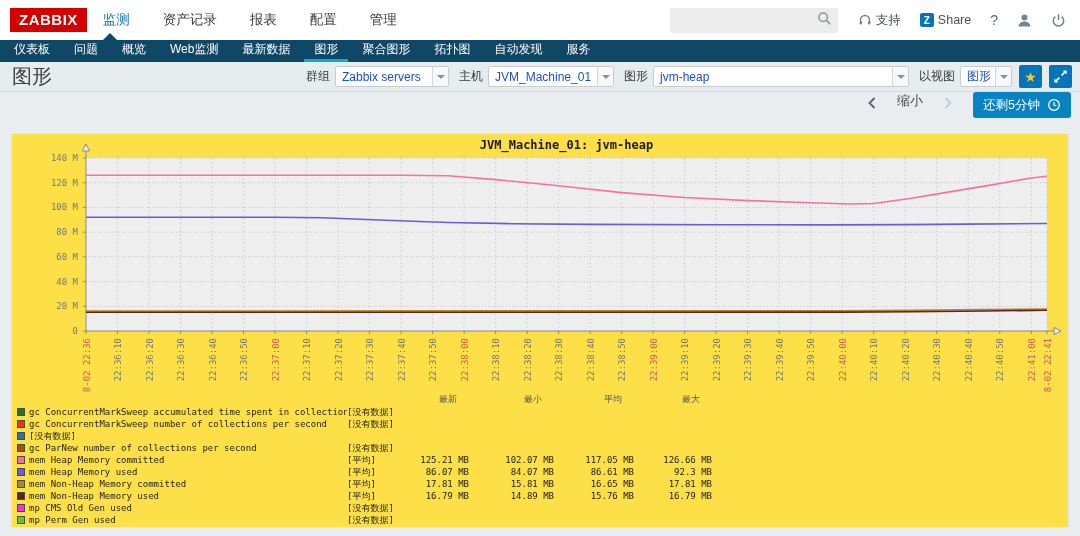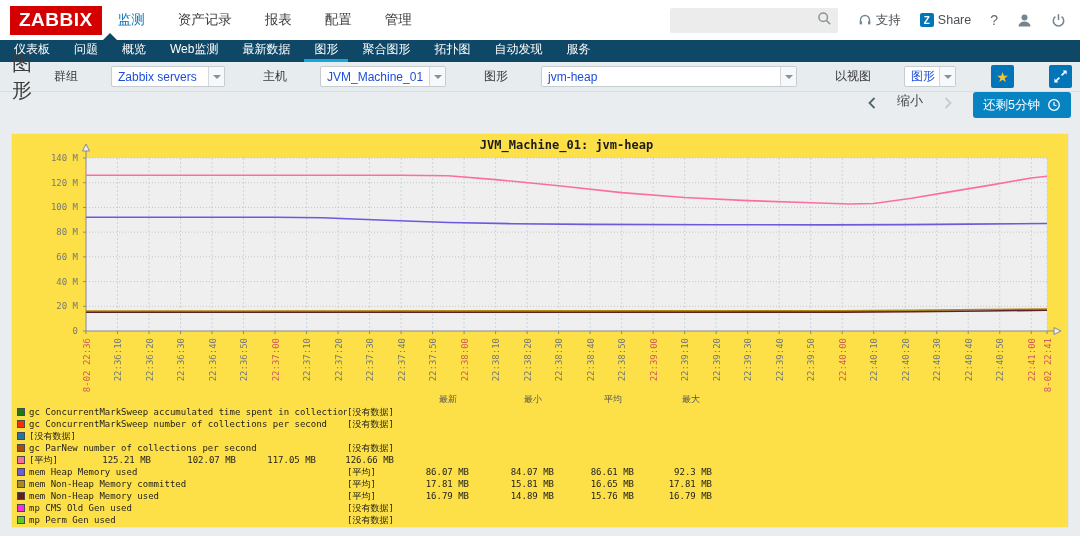--- a/index.html
+++ b/index.html
@@ -1,21 +1,21 @@
 <!DOCTYPE html>
 <html><head>
 <meta charset="utf-8">
 <style>
   * { margin:0; padding:0; box-sizing:border-box; }
   html,body { width:1080px; height:536px; overflow:hidden; background:#fff;
               font-family:"Liberation Sans", sans-serif; }
 
   
   .topbar { position:relative; height:40px; background:#fff; display:flex; align-items:center; padding:0 10px; }
-  .logo { background:#d40000; color:#fff; font-weight:700; font-size:19px; letter-spacing:.5px;
+  .logo { background:#d40000; color:#fff; font-weight:700; font-size:15px; letter-spacing:.5px;
           padding:3px 9px 4px; margin-right:16px; }
   .main-menu { display:flex; align-items:flex-end; }
   .main-menu .mi { font-size:13.5px; color:#3a3a3a; margin-right:33px; cursor:pointer; white-space:nowrap; }
   .main-menu .mi.active { color:#0a74b3; }
   .notch { position:absolute; top:33px; left:103px; width:0; height:0;
            border-left:7px solid transparent; border-right:7px solid transparent; border-bottom:7px solid #0f4766; z-index:5; }
   .topbar-right { margin-left:auto; display:flex; align-items:center; }
   .searchbox { width:168px; height:25px; background:#ececec; border:0; border-radius:2px;
                display:flex; align-items:center; padding:0 6px; margin-right:20px; }
   .searchbox input { flex:1; border:0; background:transparent; outline:none; font-size:12px; color:#333; min-width:0; }
@@ -29,21 +29,21 @@
   .subnav { height:22px; background:#0f4766; display:flex; align-items:stretch; padding-left:2px; }
   .subnav .si { display:flex; align-items:center; padding:0 10px; margin:0 2px; font-size:12px; color:#fff;
                 border-bottom:3px solid transparent; cursor:pointer; white-space:nowrap; }
   .subnav .si.active { border-bottom-color:#16a7dc; }
 
   
   .page { height:474px; background:#e9edf0; }
   .filterband { height:30px; background:#e7ecef; border-bottom:1px solid #d7dde1;
                 display:flex; align-items:center; padding:0 8px 0 12px; }
   .page-title { font-size:20px; color:#3d3d3d; }
-  .filters { margin-left:auto; display:flex; align-items:center;gap:28px; }
+  .filters { margin-left:auto; display:flex; align-items:center; }
   .flabel { font-size:12px; color:#383838; margin:0 5px 0 10px; white-space:nowrap; }
   .sel { height:21px; background:#fff; border:1px solid #c7ccd0; border-radius:2px; display:flex; align-items:center; cursor:pointer; }
   .sel .sval { font-size:12px; color:#1d4ed8; padding:0 6px; white-space:nowrap; }
   .sel .sarrow { width:16px; align-self:stretch; border-left:1px solid #d4d8db; background:#f7f8f9;
                  display:flex; align-items:center; justify-content:center; }
   .sel .sarrow i { width:0; height:0; border-left:4px solid transparent; border-right:4px solid transparent;
                    border-top:4px solid #8a9096; }
   .sel.w-group .sval { width:96px; }
   .sel.w-host .sval { width:108px; }
   .sel.w-graph .sval { width:238px; }
@@ -391,20 +391,21 @@
             <span class="sw" style="background: rgb(165, 79, 16);"></span>
             <span class="llabel">gc ParNew number of collections per second</span>
             <span class="lstat">[没有数据]</span>
             <span class="v v1"></span>
             <span class="v v2"></span>
             <span class="v v3"></span>
             <span class="v v4"></span>
           </div>
           <div class="lrow">
             <span class="sw" style="background: rgb(252, 110, 163);"></span>
+            <span class="llabel">mem Heap Memory committed</span>
             <span class="lstat">[平均]</span>
             <span class="v v1">125.21 MB</span>
             <span class="v v2">102.07 MB</span>
             <span class="v v3">117.05 MB</span>
             <span class="v v4">126.66 MB</span>
           </div>
           <div class="lrow">
             <span class="sw" style="background: rgb(108, 89, 220);"></span>
             <span class="llabel">mem Heap Memory used</span>
             <span class="lstat">[平均]</span>

